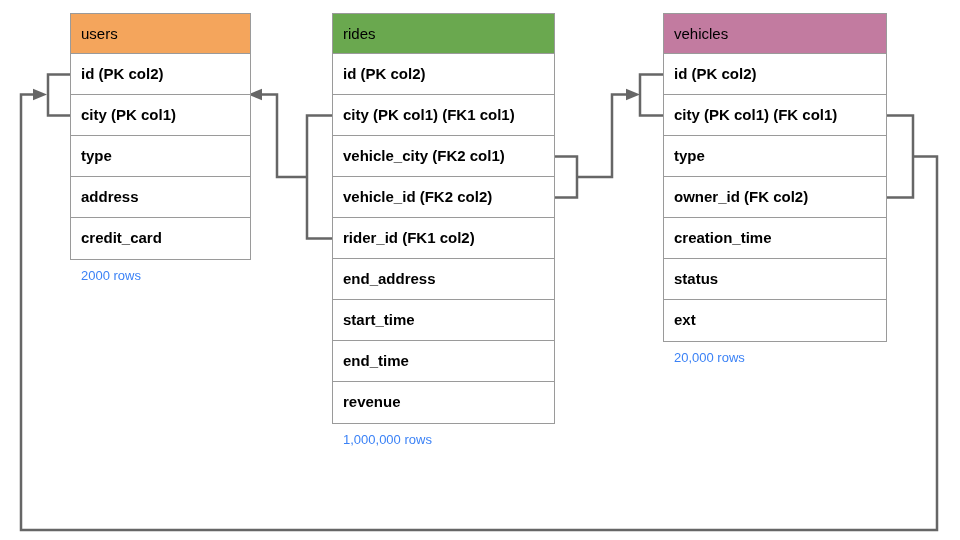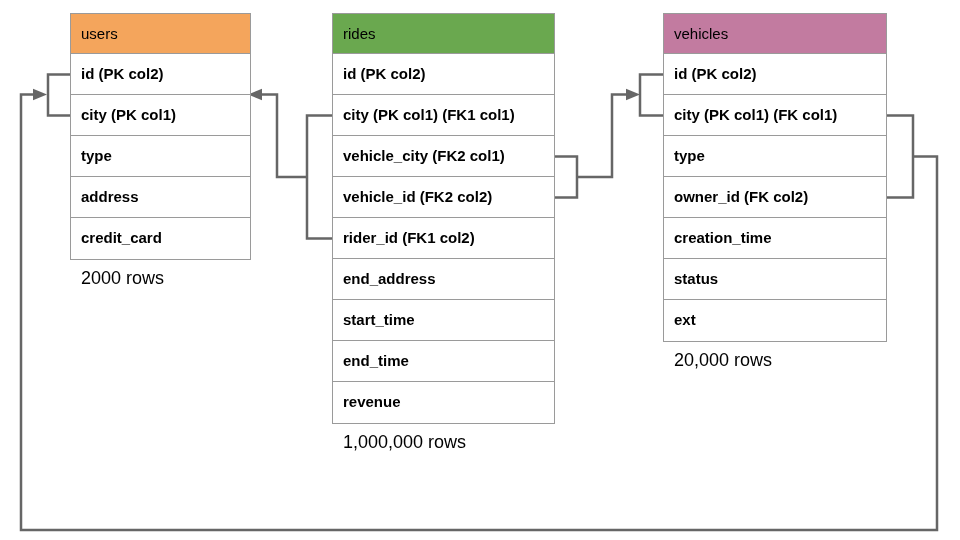--- a/index.html
+++ b/index.html
@@ -53,23 +53,23 @@
     overflow: hidden;
     font-weight: bold;
   }
   .db-table .rows .row:last-child {
     border-bottom: none;
   }
   .db-table .caption {
     position: absolute;
     top: calc(100% + 9px);
     left: 10px;
-    font-size: 18px;
+    font-size: 13px;
     white-space: nowrap;
-    color: #000000;
+    color: #3b82f6;
   }
   #table-users    { left: 70px;  top: 13px; width: 181px; }
   #table-rides    { left: 332px; top: 13px; width: 223px; }
   #table-vehicles { left: 663px; top: 13px; width: 224px; }
 </style>
 </head>
 <body>
 
 <div class="canvas">
 

